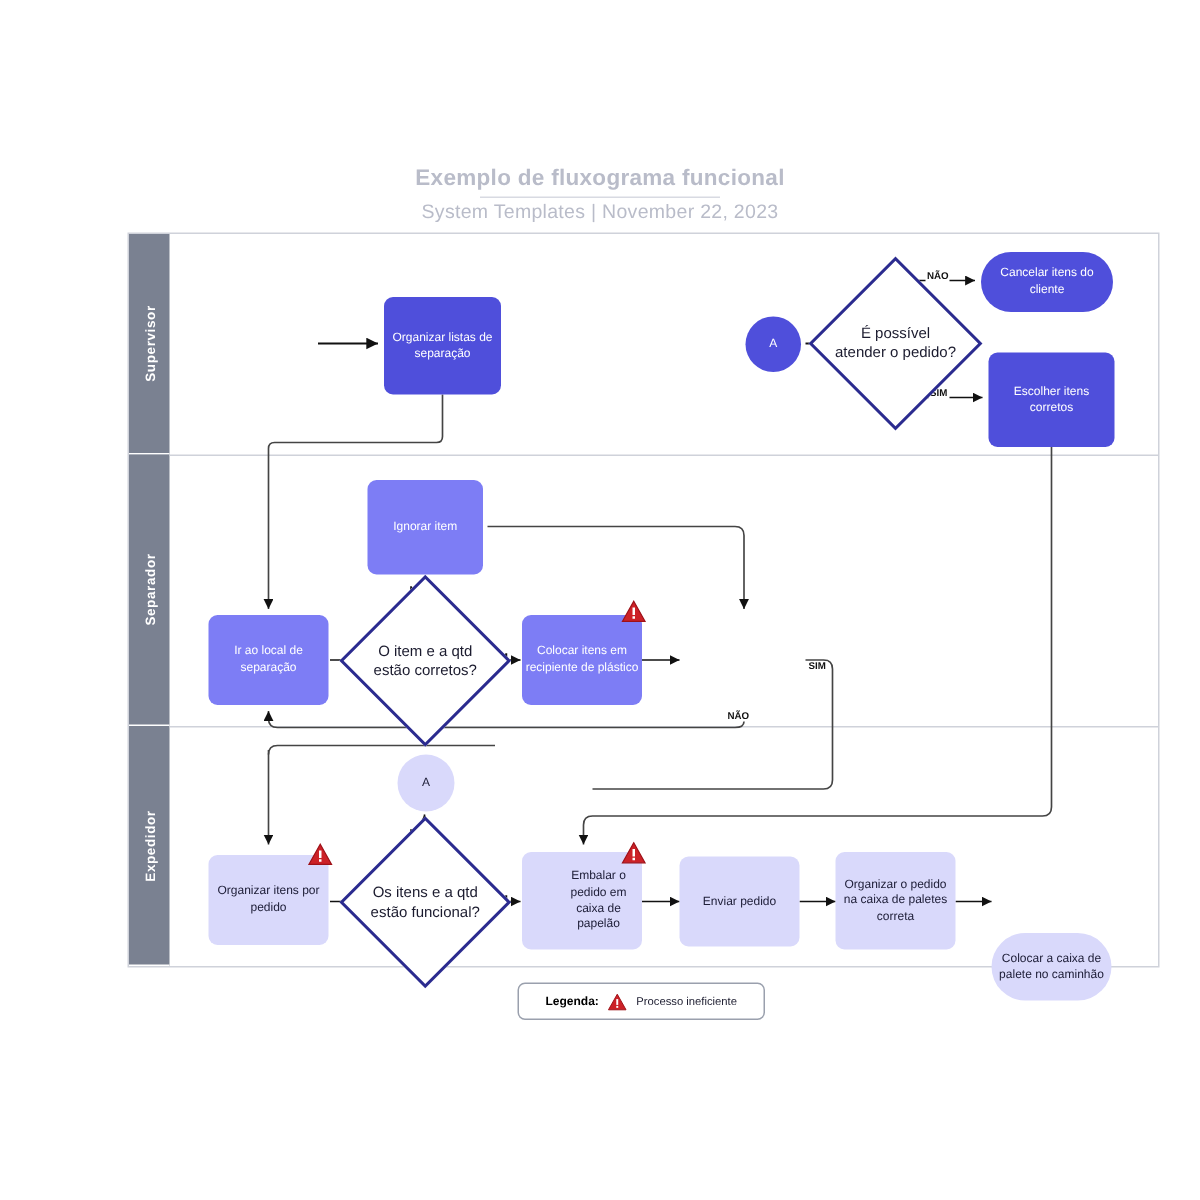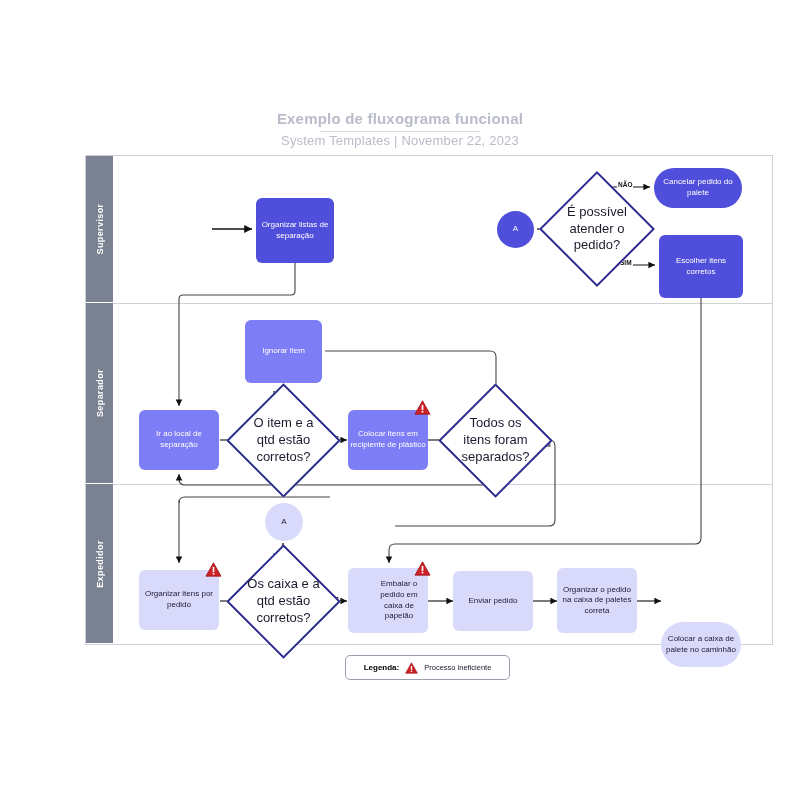--- a/index.html
+++ b/index.html
@@ -55,21 +55,21 @@
   .n-circle-light{background:#d9d9fb;color:#20203a;border-radius:50%;}
 
   
   .dia{position:absolute;}
   .dia .shape{
     position:absolute;inset:0;background:#fff;border:2px solid #2b2b8f;
     transform:rotate(45deg);box-sizing:border-box;
   }
   .dia .txt{
     position:absolute;inset:0;display:flex;align-items:center;justify-content:center;
-    text-align:center;font-size:13px;line-height:1.3;color:#1b1b2e;
+    text-align:center;font-size:10px;line-height:1.3;color:#1b1b2e;
   }
 
   
   .svg-layer{position:absolute;left:0;top:0;width:800px;height:800px;pointer-events:none;}
   .lbl{
     position:absolute;font-size:6.5px;font-weight:700;color:#111;
     background:#fff;padding:0 1px;white-space:nowrap;
   }
 
   
@@ -182,39 +182,35 @@
 
   <div class="node n-dark" style="left:256px;top:198px;width:78px;height:65px;">Organizar listas de separação</div>
 
   <div class="node n-circle" style="left:497px;top:211px;width:37px;height:37px;font-size:8px;">A</div>
 
   <div class="dia" style="left:556px;top:188px;width:82px;height:82px;">
     <div class="shape"></div>
     <div class="txt">É possível atender o pedido?</div>
   </div>
 
-  <div class="node n-dark-pill" style="left:654px;top:168px;width:88px;height:40px;">Cancelar pedido do palete</div>
+  <div class="node n-dark-pill" style="left:654px;top:168px;width:88px;height:40px;">Cancelar itens do cliente</div>
 
   <div class="node n-dark" style="left:659px;top:235px;width:84px;height:63px;">Escolher itens corretos</div>
 
   <div class="node n-mid" style="left:245px;top:320px;width:77px;height:63px;">Ignorar item</div>
 
   <div class="node n-mid" style="left:139px;top:410px;width:80px;height:60px;">Ir ao local de separação</div>
 
   <div class="dia" style="left:243px;top:400px;width:81px;height:81px;">
     <div class="shape"></div>
     <div class="txt">O item e a qtd estão corretos?</div>
   </div>
 
   <div class="node n-mid" style="left:348px;top:410px;width:80px;height:60px;">Colocar itens em recipiente de plástico</div>
 
-  <div class="dia" style="left:455px;top:400px;width:81px;height:81px;">
-    <div class="shape"></div>
-    <div class="txt">Todos os itens foram separados?</div>
-  </div>
 
   <div class="warn" style="left:414px;top:400px;">
     <svg viewBox="0 0 20 18">
         <path d="M10 1 L19 17 L1 17 Z" fill="#cc2127" stroke="#9e1118" stroke-width="1"></path>
     <rect x="9" y="6" width="2" height="6" fill="#fff"></rect>
         <rect x="9" y="13" width="2" height="2" fill="#fff"></rect>
       </svg>
   </div>
 
   <div class="node n-light" style="left:139px;top:570px;width:80px;height:60px;">Organizar itens por pedido</div>
@@ -224,21 +220,21 @@
         <path d="M10 1 L19 17 L1 17 Z" fill="#cc2127" stroke="#9e1118" stroke-width="1"></path>
     <rect x="9" y="6" width="2" height="6" fill="#fff"></rect>
         <rect x="9" y="13" width="2" height="2" fill="#fff"></rect>
       </svg>
   </div>
 
   <div class="node n-circle-light" style="left:265px;top:503px;width:38px;height:38px;font-size:8px;">A</div>
 
   <div class="dia" style="left:243px;top:561px;width:81px;height:81px;">
     <div class="shape"></div>
-    <div class="txt">Os caixa e a qtd estão corretos?</div>
+    <div class="txt">Os itens e a qtd estão funcional?</div>
   </div>
 
   <div class="node n-light" style="left:348px;top:568px;width:80px;height:65px;padding-left:24px;">Embalar o pedido em caixa de papelão</div>
 
   <div class="warn" style="left:414px;top:561px;">
     <svg viewBox="0 0 20 18">
         <path d="M10 1 L19 17 L1 17 Z" fill="#cc2127" stroke="#9e1118" stroke-width="1"></path>
     <rect x="9" y="6" width="2" height="6" fill="#fff"></rect>
         <rect x="9" y="13" width="2" height="2" fill="#fff"></rect>
       </svg>

